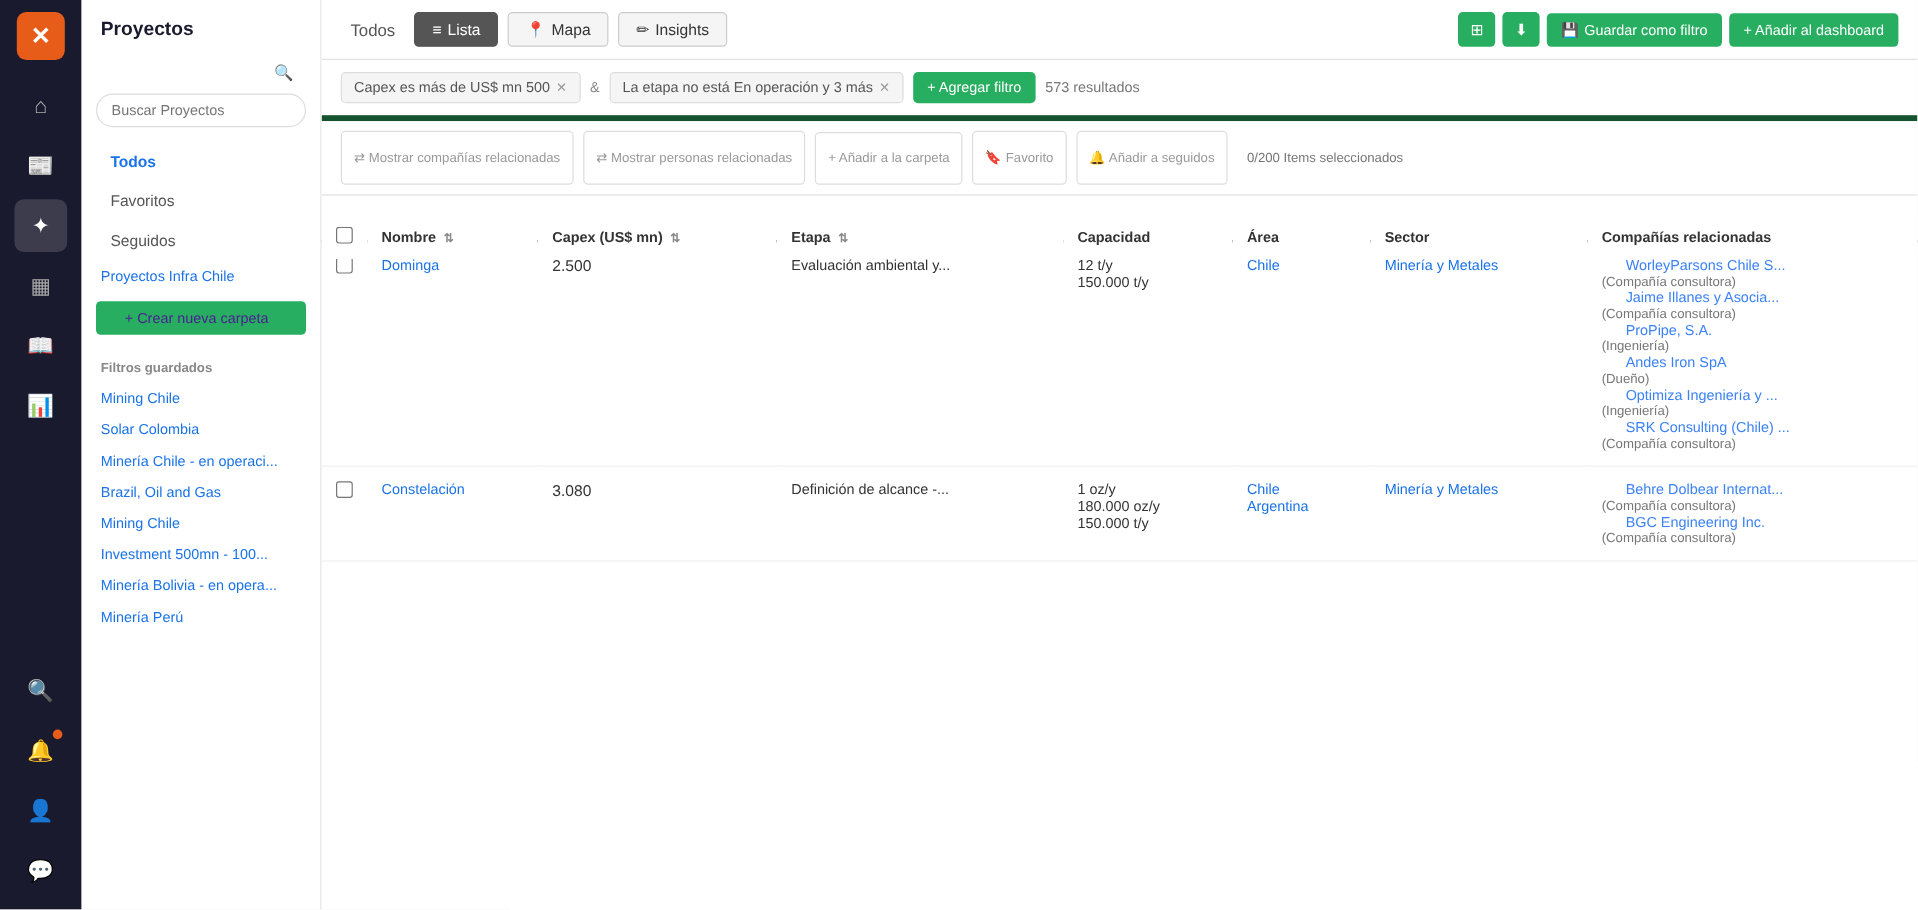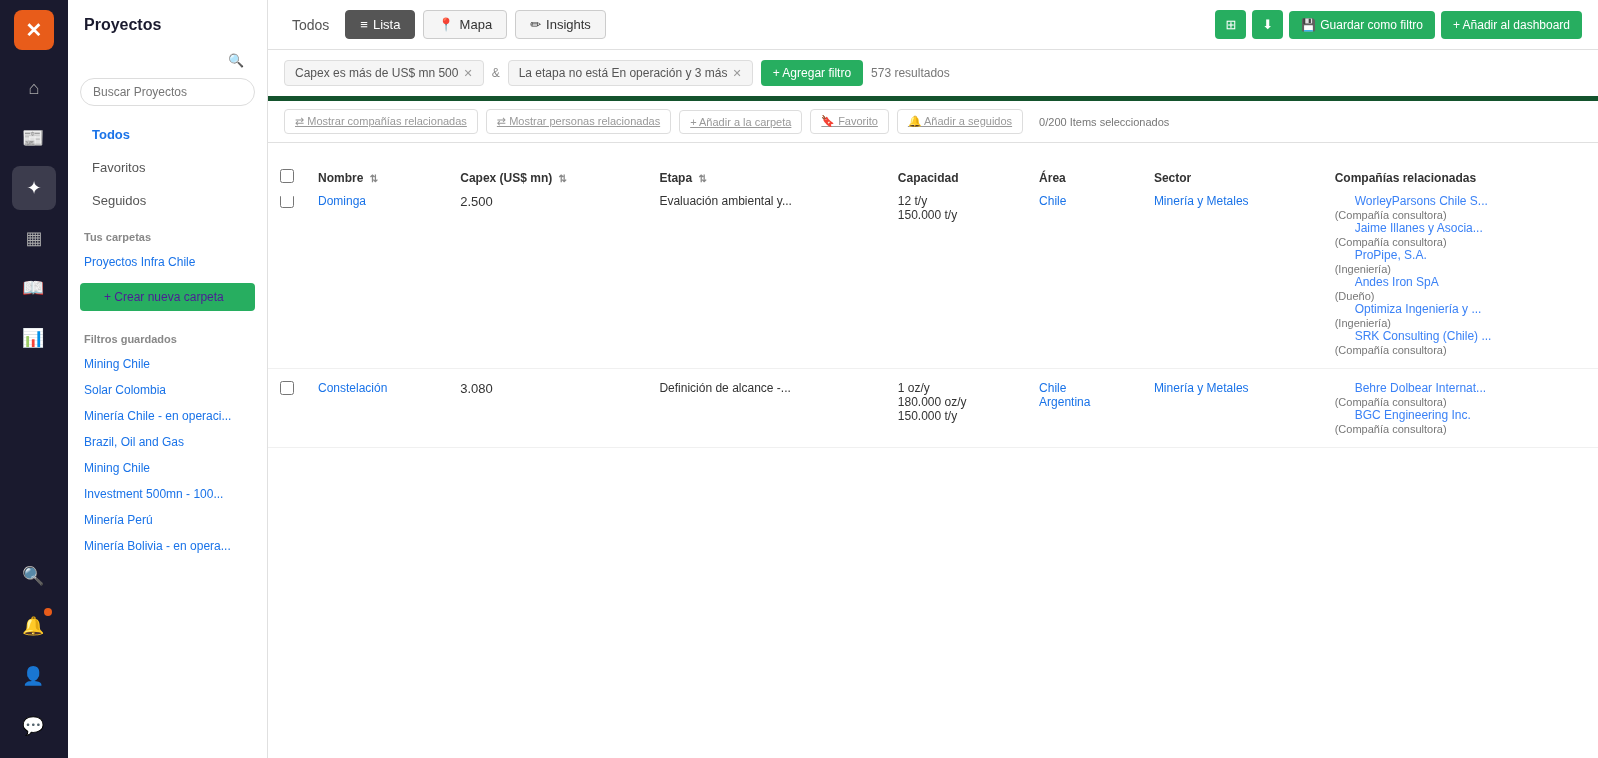--- a/index.html
+++ b/index.html
@@ -208,28 +208,27 @@
     .action-bar {
       display: flex;
       align-items: center;
       padding: 8px 16px;
       gap: 8px;
       border-bottom: 1px solid #e0e0e0;
       background: white;
     }
     .action-bar-btn {
       display: flex; align-items: flex-start; gap: 4px;
-      padding: 5px 10px;
+      padding: 15px 10px;
       border: 1px solid #ddd;
       border-radius: 4px;
       background: white;
       font-size: 11px;
       color: #999;
       cursor: pointer;
-      text-decoration: underline;
     }
     .selected-count { font-size: 11px; color: #777; margin-left: 8px; }
 
     
     .table-container {
       flex: 1;
       overflow-y: auto;
     }
     table {
       width: 100%;
@@ -292,36 +291,35 @@
 
   <div class="sidebar-search">
     <input type="text" placeholder="Buscar Proyectos" style="">
     <span class="search-icon-inner">🔍</span>
   </div>
 
   <div class="sidebar-nav-item active">Todos</div>
   <div class="sidebar-nav-item">Favoritos</div>
   <div class="sidebar-nav-item">Seguidos</div>
 
-  <div class="sidebar-section-title">Tus carpetas</div>
   <div class="sidebar-folder-item">Proyectos Infra Chile</div>
 
   <button class="create-folder-btn">
     <span>+ Crear nueva carpeta</span>
   </button>
 
   <div class="sidebar-section-title">Filtros guardados</div>
   <div class="sidebar-folder-item">Mining Chile</div>
   <div class="sidebar-folder-item">Solar Colombia</div>
   <div class="sidebar-folder-item">Minería Chile - en operaci...</div>
   <div class="sidebar-folder-item">Brazil, Oil and Gas</div>
   <div class="sidebar-folder-item">Mining Chile</div>
   <div class="sidebar-folder-item">Investment 500mn - 100...</div>
+  <div class="sidebar-folder-item">Minería Bolivia - en opera...</div>
   <div class="sidebar-folder-item">Minería Perú</div>
-  <div class="sidebar-folder-item">Minería Bolivia - en opera...</div>
 </div>
 
 <div class="main">
 
   <div class="top-bar">
     <div class="top-bar-left">
       <span class="tab-label">Todos</span>
       <button class="tab-btn active">
         <span>≡</span>
         <span>Lista</span>

